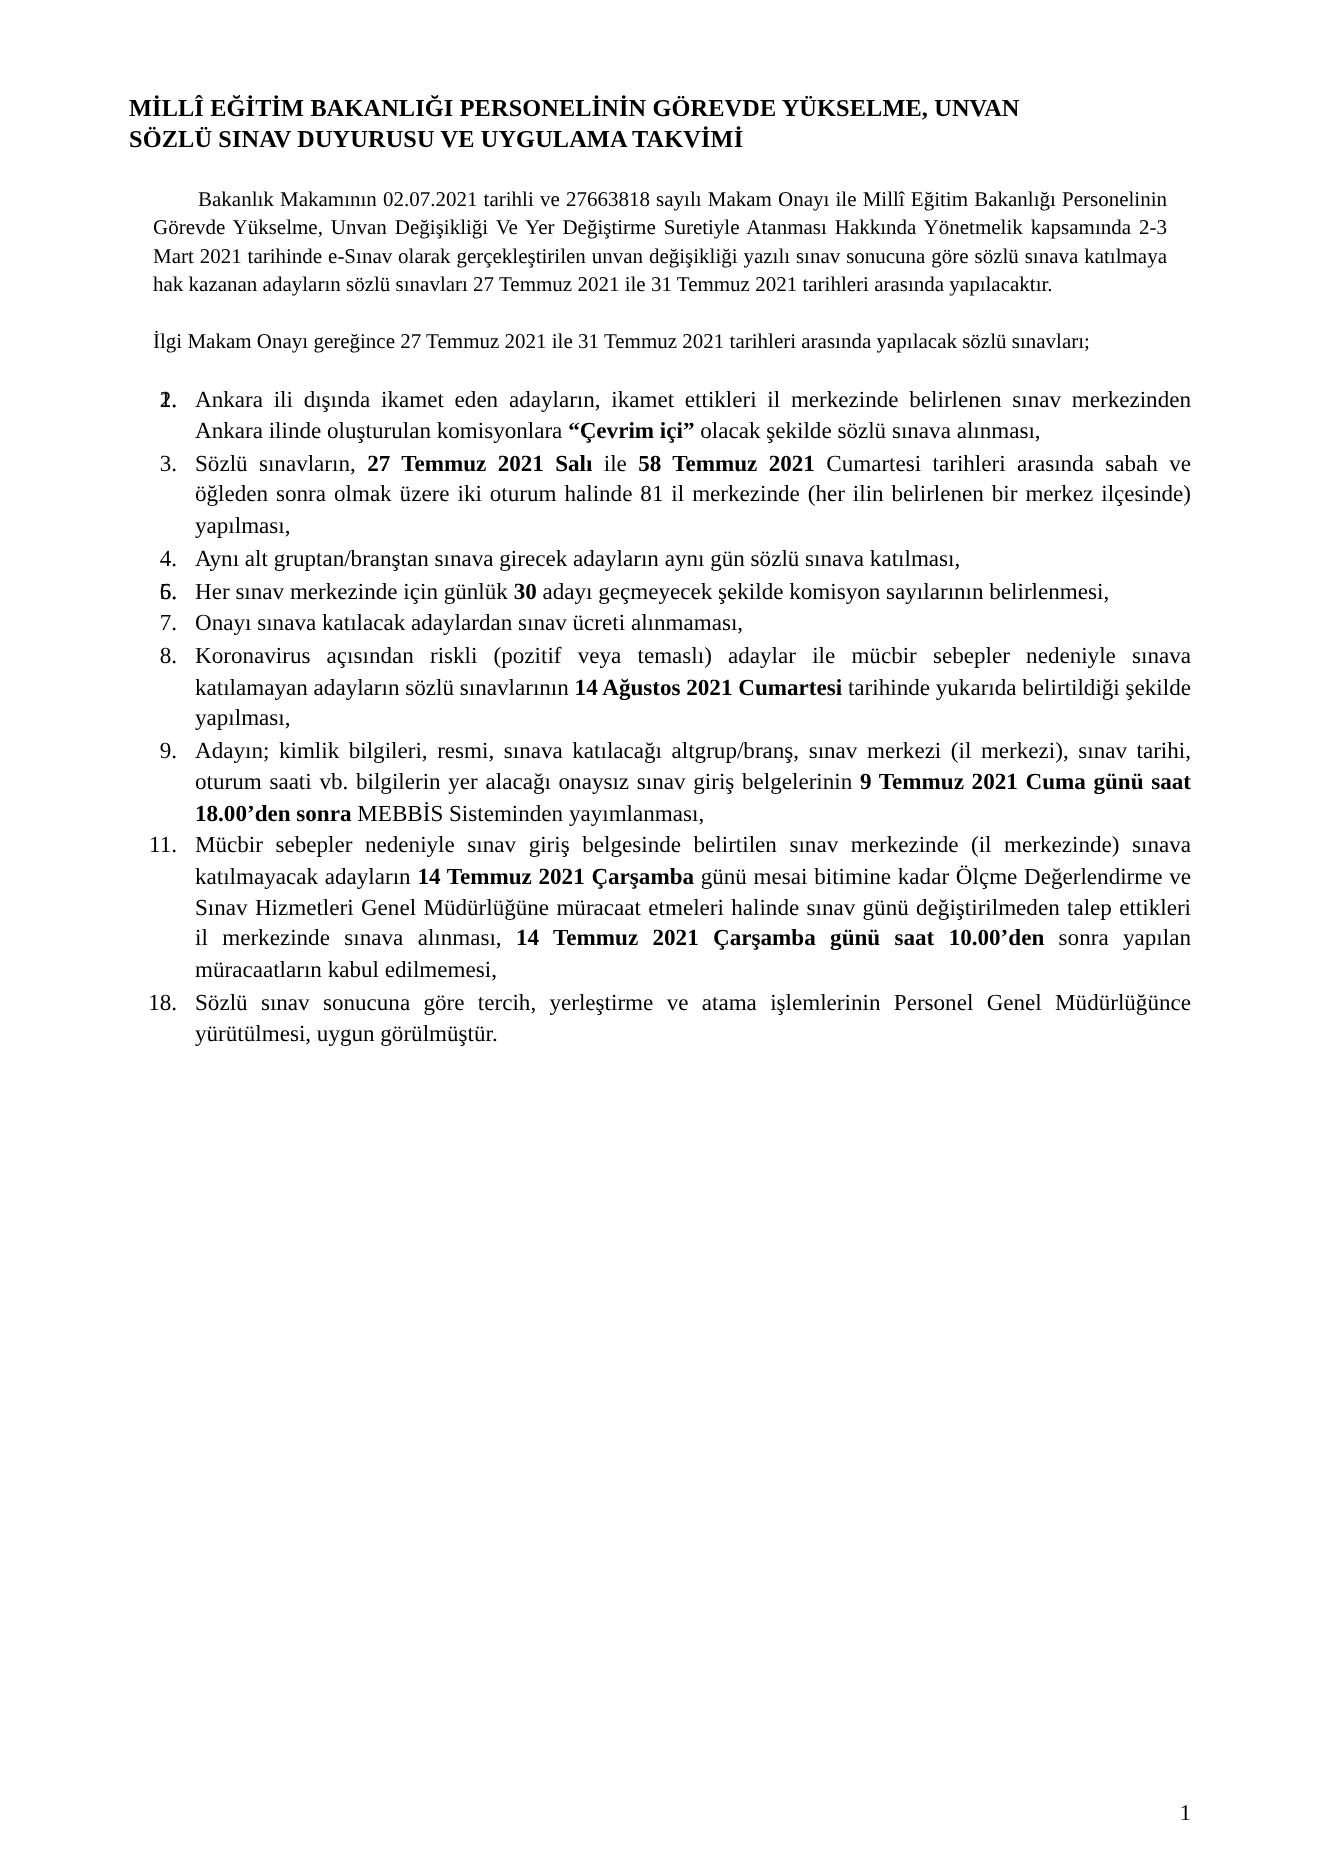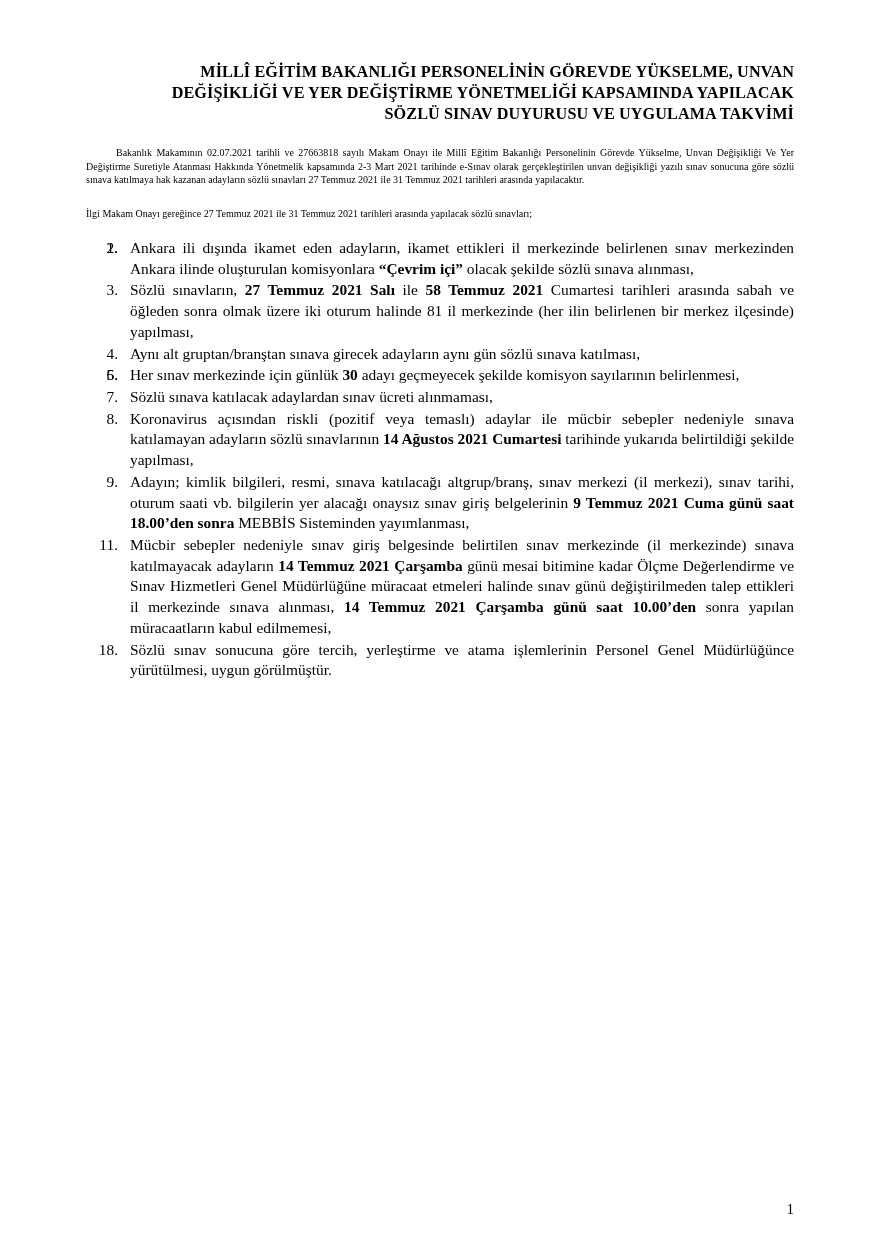--- a/index.html
+++ b/index.html
@@ -16,35 +16,35 @@
     overflow: hidden;
   }
   .page {
     box-sizing: border-box;
     width: 880px;
     height: 1244px;
     padding: 52px 86px 30px 86px;
     position: relative;
   }
   .title {
-    text-align: right;
+    text-align: left;
     font-weight: bold;
     font-size: 16.2px;
     line-height: 1.30;
     letter-spacing: 0.1px;
     margin: 10px 0 0 0;
   }
   .title .line {
     display: block;
   }
   p.body {
-    font-size: 10px;
+    font-size: 14px;
     line-height: 1.345;
     text-align: justify;
-    margin: 0;
+    margin: 16px;
   }
   p.para1 {
     margin-top: 21px;
     text-indent: 30px;
   }
   p.para2 {
     margin-top: 20px;
   }
   ol.items {
     margin: 18px 0 0 0;
@@ -75,35 +75,34 @@
     font-size: 15px;
   }
 </style>
 </head>
 <body>
 
 <div class="page">
 
   <div class="title">
     <span class="line">MİLLÎ EĞİTİM BAKANLIĞI PERSONELİNİN GÖREVDE YÜKSELME, UNVAN</span>
-    <span class="line">DEĞİŞİKLİĞİ VE YER DEĞİŞTİRME YÖNETMELİĞİ KAPSAMINDA YAPILACAK</span>
     <span class="line">SÖZLÜ SINAV DUYURUSU VE UYGULAMA TAKVİMİ</span>
   </div>
 
   <p class="body para1">Bakanlık Makamının 02.07.2021 tarihli ve 27663818 sayılı Makam Onayı ile Millî Eğitim Bakanlığı Personelinin Görevde Yükselme, Unvan Değişikliği Ve Yer Değiştirme Suretiyle Atanması Hakkında Yönetmelik kapsamında 2-3 Mart 2021 tarihinde e-Sınav olarak gerçekleştirilen unvan değişikliği yazılı sınav sonucuna göre sözlü sınava katılmaya hak kazanan adayların sözlü sınavları 27 Temmuz 2021 ile 31 Temmuz 2021 tarihleri arasında yapılacaktır.</p>
   <p class="body para2">İlgi Makam Onayı gereğince 27 Temmuz 2021 ile 31 Temmuz 2021 tarihleri arasında yapılacak sözlü sınavları;</p>
 
   <ol class="items" id="items-list">
       <li><span class="num">1.</span></li>
       <li><span class="num">2.</span><span><span>Ankara ili dışında ikamet eden adayların, ikamet ettikleri il merkezinde belirlenen sınav merkezinden Ankara ilinde oluşturulan komisyonlara </span><b>“Çevrim içi”</b><span> olacak şekilde sözlü sınava alınması,</span></span></li>
       <li><span class="num">3.</span><span><span>Sözlü sınavların, </span><b>27 Temmuz 2021 Salı</b><span> ile </span><b>58 Temmuz 2021</b><span> Cumartesi tarihleri arasında sabah ve öğleden sonra olmak üzere iki oturum halinde 81 il merkezinde (her ilin belirlenen bir merkez ilçesinde) yapılması,</span></span></li>
       <li><span class="num">4.</span><span><span>Aynı alt gruptan/branştan sınava girecek adayların aynı gün sözlü sınava katılması,</span></span></li>
       <li><span class="num">5.</span></li>
       <li><span class="num">6.</span><span><span>Her sınav merkezinde için günlük </span><b>30</b><span> adayı geçmeyecek şekilde komisyon sayılarının belirlenmesi,</span></span></li>
-      <li><span class="num">7.</span><span><span>Sözlü sınava katılacak adaylardan sınav ücreti alınmaması,</span></span></li>
+      <li><span class="num">7.</span><span><span>Onayı sınava katılacak adaylardan sınav ücreti alınmaması,</span></span></li>
       <li><span class="num">8.</span><span><span>Koronavirus açısından riskli (pozitif veya temaslı) adaylar ile mücbir sebepler nedeniyle sınava katılamayan adayların sözlü sınavlarının </span><b>14 Ağustos 2021 Cumartesi</b><span> tarihinde yukarıda belirtildiği şekilde yapılması,</span></span></li>
       <li><span class="num">9.</span><span><span>Adayın; kimlik bilgileri, resmi, sınava katılacağı altgrup/branş, sınav merkezi (il merkezi), sınav tarihi, oturum saati vb. bilgilerin yer alacağı onaysız sınav giriş belgelerinin </span><b>9 Temmuz 2021 Cuma günü saat 18.00’den sonra</b><span> MEBBİS Sisteminden yayımlanması,</span></span></li>
       <li><span class="num">11.</span><span><span>Mücbir sebepler nedeniyle sınav giriş belgesinde belirtilen sınav merkezinde (il merkezinde) sınava katılmayacak adayların </span><b>14 Temmuz 2021 Çarşamba</b><span> günü mesai bitimine kadar Ölçme Değerlendirme ve Sınav Hizmetleri Genel Müdürlüğüne müracaat etmeleri halinde sınav günü değiştirilmeden talep ettikleri il merkezinde sınava alınması, </span><b>14 Temmuz 2021 Çarşamba günü saat 10.00’den</b><span> sonra yapılan müracaatların kabul edilmemesi,</span></span></li>
       <li><span class="num">18.</span><span><span>Sözlü sınav sonucuna göre tercih, yerleştirme ve atama işlemlerinin Personel Genel Müdürlüğünce yürütülmesi, uygun görülmüştür.</span></span></li>
     </ol>
 
   <div class="pagenum">1</div>
 </div>
 
 </body></html>

